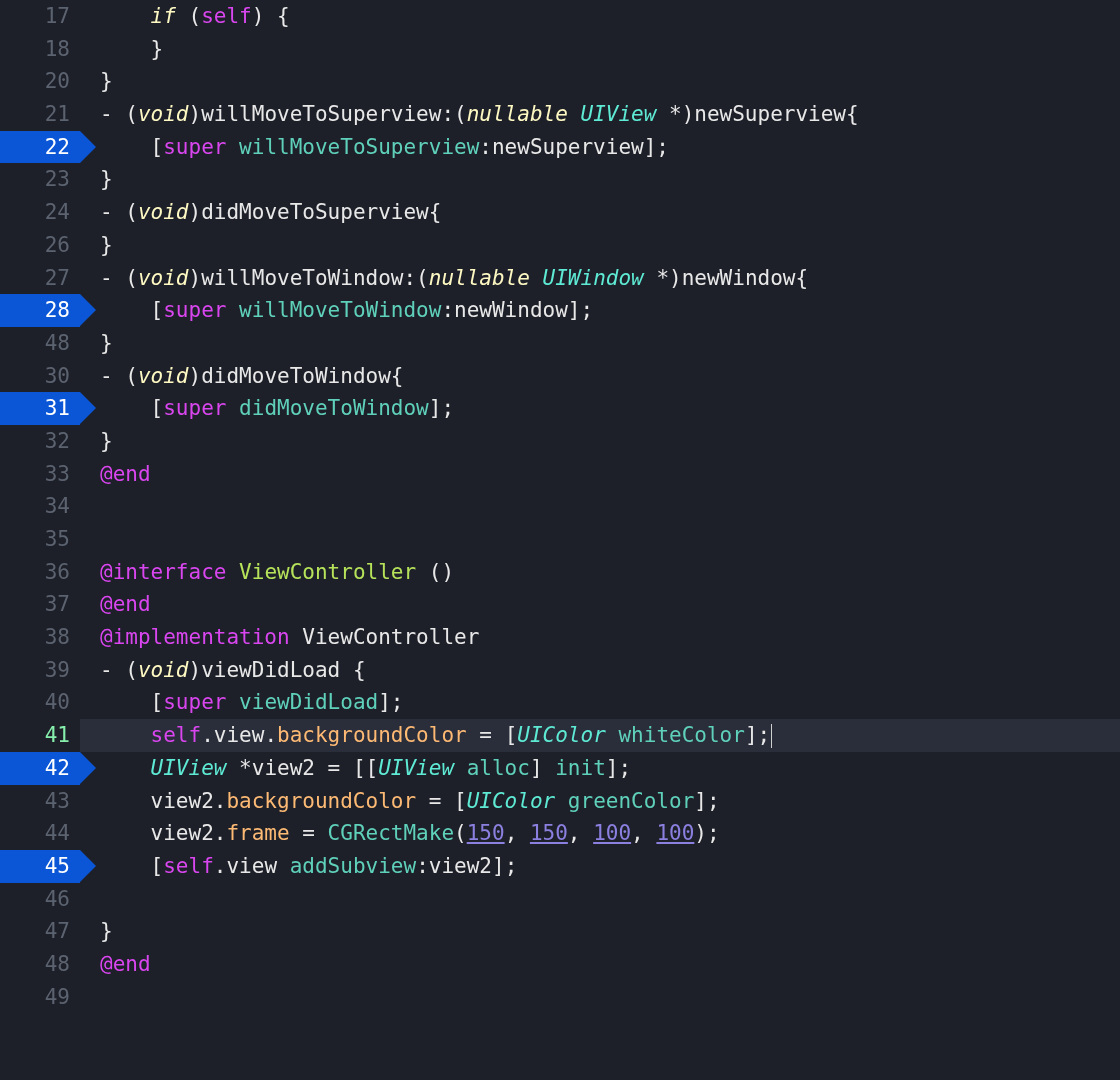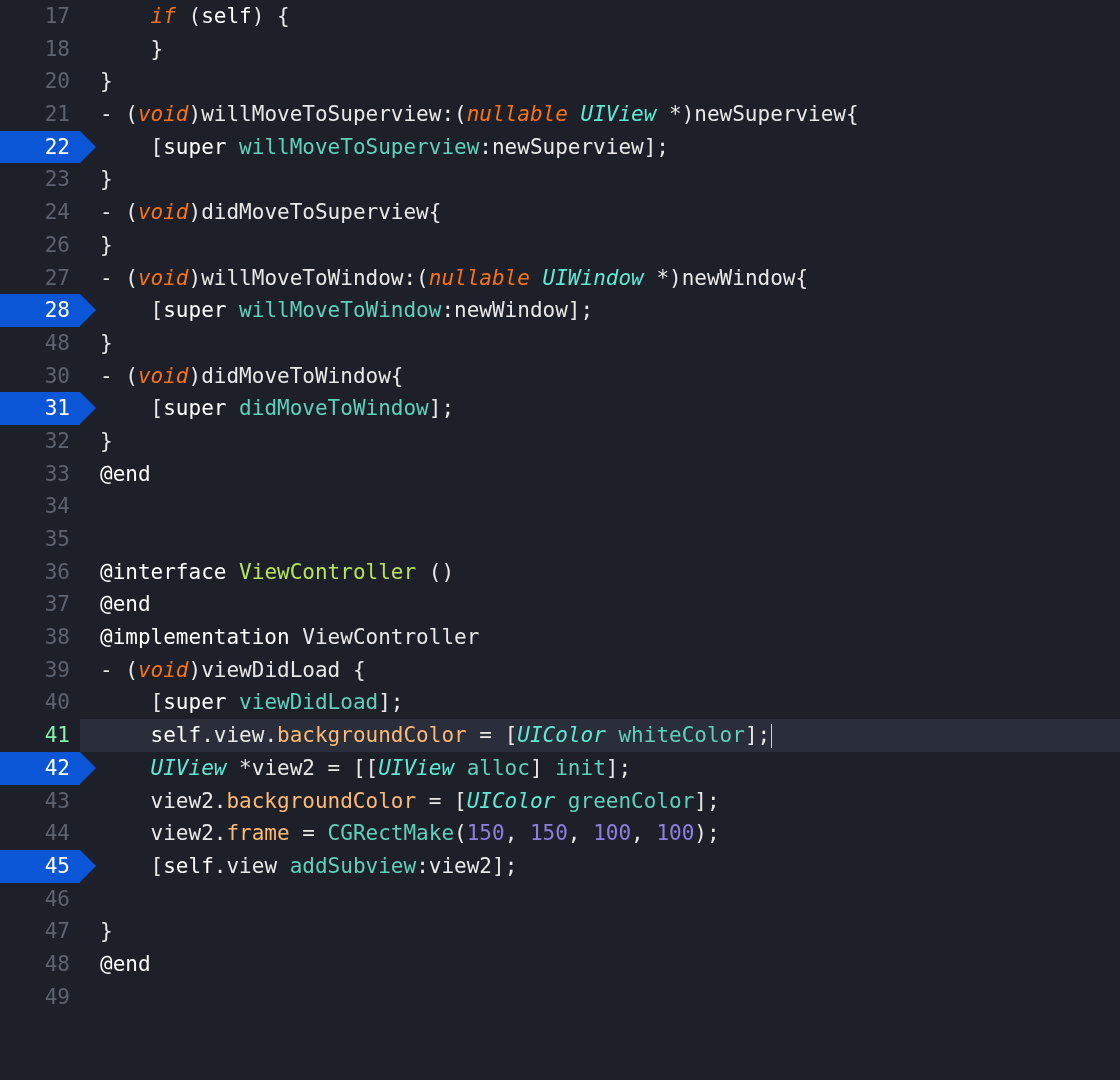--- a/index.html
+++ b/index.html
@@ -61,27 +61,27 @@
   .hl-line .gutter { color: #86efac; }
   .cursor {
     display: inline-block;
     width: 1px;
     height: 24px;
     background: #d0d0d0;
     vertical-align: middle;
     margin-left: 1px;
   }
   .tk-default { color: #e8e8e8; }
-  .tk-keyword { color: #f97316; font-style: italic; }
-  .tk-keyword-ni { color: #ffffff; margin-top: 8px; }
+  .tk-keyword { color: #fef9c3; font-style: italic; }
+  .tk-keyword-ni { color: #d946ef; margin-top: 8px; }
   .tk-type    { color: #5eead4; font-style: italic; }
   .tk-funcdef { color: #b7e35a; }
   .tk-method  { color: #5fd1bb; }
   .tk-attr    { color: #fdba74; }
-  .tk-number  { color: #8b80e0; }
+  .tk-number  { color: #8b80e0; text-decoration: underline; }
   .tk-var     { color: #e8e8e8; }
   .tk-punc    { color: #e8e8e8; }
 </style>
 </head>
 <body>
 
 <div class="editor" id="editor">
     <div class="line"><div class="gutter">17</div><div class="code-area"><span class="tk-default">    </span><span class="tk-keyword">if</span><span class="tk-punc"> (</span><span class="tk-keyword-ni">self</span><span class="tk-punc">) {</span></div></div>
     <div class="line"><div class="gutter">18</div><div class="code-area"><span class="tk-punc">    }</span></div></div>
     <div class="line"><div class="gutter">20</div><div class="code-area"><span class="tk-punc">}</span></div></div>

